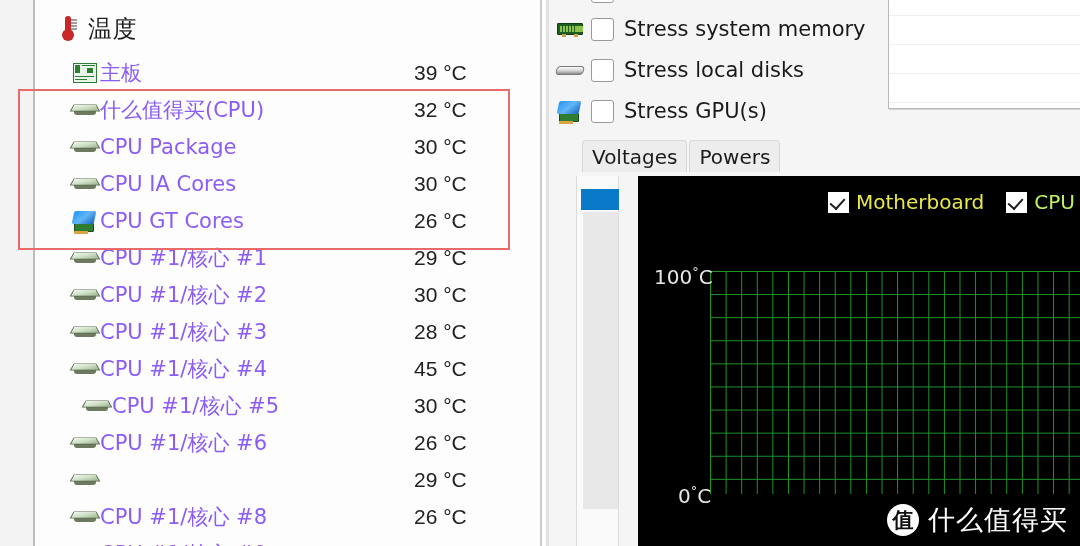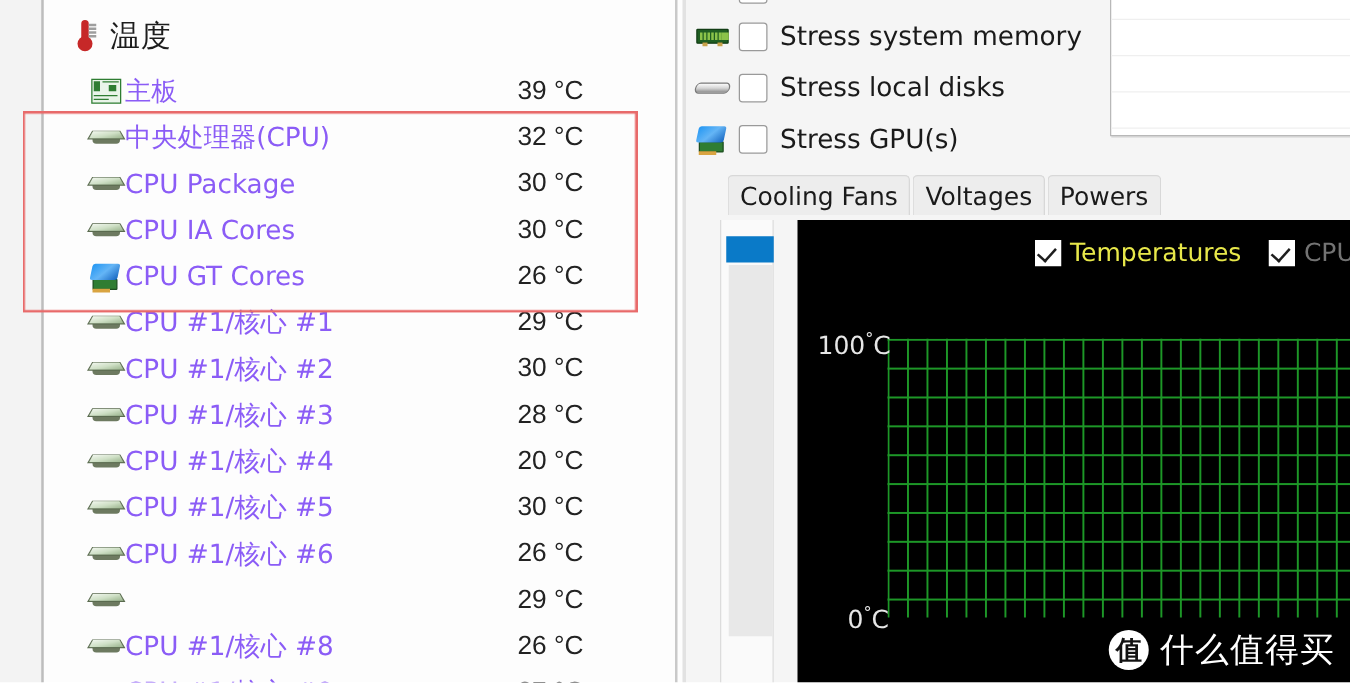--- a/index.html
+++ b/index.html
@@ -279,21 +279,21 @@
           <span class="sensor-label cjk">主板</span>
           <span class="sensor-value">39 °C</span>
         </div>
         <div class="sensor-row" style="top: 91px;">
           <span class="sensor-icon-wrap">
             <span class="chip">
               <span class="side"></span>
               <span class="top"></span>
             </span>
           </span>
-          <span class="sensor-label cjk">中央处理器(CPU)</span>
+          <span class="sensor-label cjk">什么值得买(CPU)</span>
           <span class="sensor-value">32 °C</span>
         </div>
         <div class="sensor-row" style="top: 128px;">
           <span class="sensor-icon-wrap">
             <span class="chip">
               <span class="side"></span>
               <span class="top"></span>
             </span>
           </span>
           <span class="sensor-label">CPU Package</span>
@@ -351,23 +351,23 @@
           <span class="sensor-value">28 °C</span>
         </div>
         <div class="sensor-row" style="top: 350px;">
           <span class="sensor-icon-wrap">
             <span class="chip">
               <span class="side"></span>
               <span class="top"></span>
             </span>
           </span>
           <span class="sensor-label cjk">CPU #1/核心 #4</span>
-          <span class="sensor-value">20 °C</span>
-        </div>
-        <div class="sensor-row" style="top: 387px;">
+          <span class="sensor-value">45 °C</span>
+        </div>
+        <div class="sensor-row" style="top: 387px; padding-left: 12px;">
           <span class="sensor-icon-wrap">
             <span class="chip">
               <span class="side"></span>
               <span class="top"></span>
             </span>
           </span>
           <span class="sensor-label cjk">CPU #1/核心 #5</span>
           <span class="sensor-value">30 °C</span>
         </div>
         <div class="sensor-row" style="top: 424px;">
@@ -461,41 +461,40 @@
       </div>
 
     <div id="right-listbox">
       <div class="lrow"></div>
       <div class="lrow"></div>
       <div class="lrow"></div>
       <div class="lrow"></div>
     </div>
 
     <div id="tabstrip">
-        <div class="tab">Cooling Fans</div>
         <div class="tab">Voltages</div>
         <div class="tab">Powers</div>
       </div>
 
     <div id="chart-sidelist">
       <div class="sel"></div>
       <div class="trough"></div>
     </div>
 
     <div id="chart">
       <div id="chart-grid"></div>
 
       <div id="legend">
         <div class="legend-item">
           <span class="legend-box"></span>
-          <span class="legend-text" style="color: rgb(232, 232, 74);">Temperatures</span>
+          <span class="legend-text" style="color: rgb(232, 232, 74);">Motherboard</span>
         </div>
         <div class="legend-item">
           <span class="legend-box"></span>
-          <span class="legend-text" style="color: #737373; text-align: center;">CPU</span>
+          <span class="legend-text" style="color: #bef264; text-align: center;">CPU</span>
         </div>
       </div>
 
       <div class="axis-label" style="left:16px; top:88px;">
         <span>100</span><span class="deg">°</span><span>C</span>
       </div>
 
       <div class="axis-label" style="left:40px; top:307px;">
         <span>0</span><span class="deg">°</span><span>C</span>
       </div>

